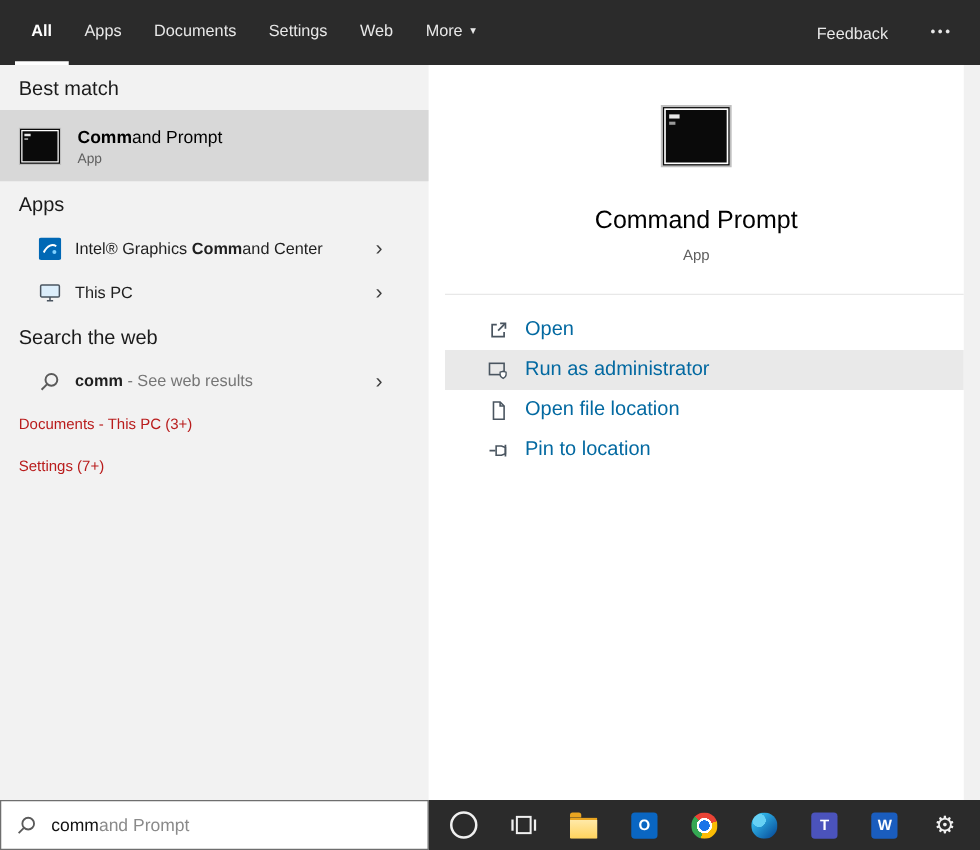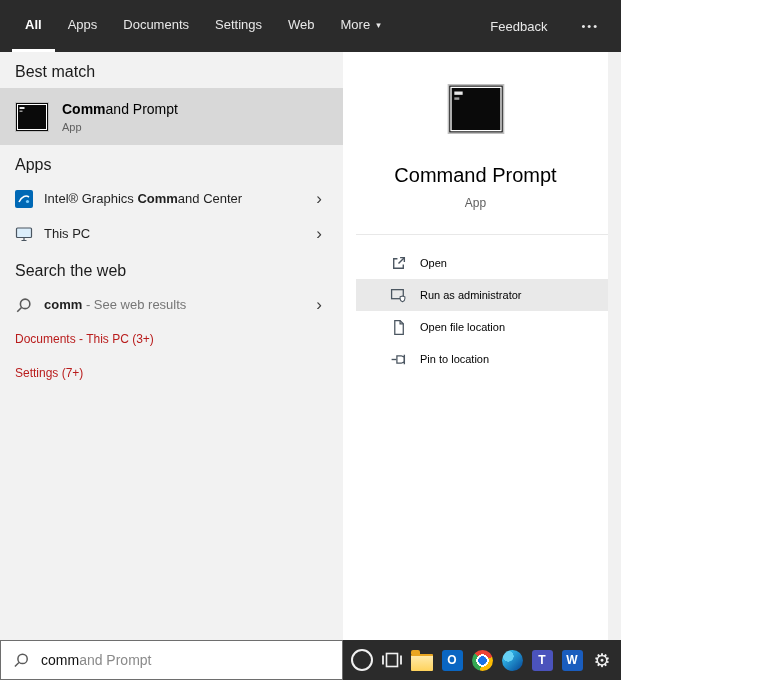--- a/index.html
+++ b/index.html
@@ -1,50 +1,50 @@
 <!DOCTYPE html>
 <html><head>
 <meta charset="utf-8">
 <style>
   html,body{margin:0;padding:0;background:#fff;}
   body{width:784px;height:680px;font-family:"Liberation Sans","DejaVu Sans",sans-serif;overflow:hidden;position:relative;}
-  .screen{position:absolute;inset:0;width:621px;height:680px;background:#fff;}
+  .screen{position:absolute;inset:0;width:784px;height:680px;background:#fff;}
 
   
   .topbar{position:absolute;top:0;left:0;right:0;height:52px;background:#2b2b2b;display:flex;align-items:stretch;color:#e8e8e8;font-size:13px;}
   .tabs{display:flex;margin-left:12px;}
   .tab{display:flex;align-items:center;padding:0 13px;border-bottom:3px solid transparent;box-sizing:border-box;cursor:pointer;white-space:nowrap;}
   .tab.active{color:#fff;font-weight:bold;border-bottom-color:#fff;}
   .tab .caret{font-size:9px;margin-left:6px;}
   .topbar-right{margin-left:auto;display:flex;align-items:center;gap:34px;margin-right:22px;}
   .feedback{cursor:pointer;}
   .more-options{cursor:pointer;font-size:11px;letter-spacing:2px;}
 
   
   .left-panel{position:absolute;top:52px;left:0;width:343px;bottom:40px;background:#f2f2f2;box-sizing:border-box;}
   .section-header{padding:11px 15px 7px 15px;font-size:16px;color:#1b1b1b;}
   .best-match-row{height:57px;background:#d8d8d8;display:flex;align-items:center;padding:0 15px;cursor:pointer;}
   .bm-icon{flex:0 0 auto;margin-right:13px;line-height:0;}
   .bm-title{font-size:14px;color:#000;}
   .bm-sub{font-size:11px;color:#5f5f5f;margin-top:4px;}
   .match{font-weight:bold;}
-  .lp-row{height:35px;display:flex;align-items:center;padding:0 15px;cursor:pointer;font-size:13px;color:#1f1f1f;justify-content:flex-end;}
+  .lp-row{height:35px;display:flex;align-items:center;padding:0 31px;cursor:pointer;font-size:13px;color:#1f1f1f;justify-content:flex-end;}
   .lp-row .row-icon{width:18px;height:18px;margin-right:11px;line-height:0;flex:0 0 auto;}
   .lp-row .chevron{margin-left:auto;color:#3f3f3f;font-size:17px;line-height:1;padding-right:6px;}
   .dim{color:#767676;}
   .group-header{padding:10px 15px;font-size:12px;color:#b91c1c;cursor:pointer;}
 
   
   .right-panel{position:absolute;top:52px;left:343px;right:13px;bottom:40px;background:#fff;}
   .app-hero{text-align:center;padding-top:32px;}
   .big-icon{display:inline-block;line-height:0;}
   .app-title{font-size:20px;color:#000;margin-top:26px;}
   .app-subtitle{font-size:12px;color:#5f5f5f;margin-top:9px;}
   .divider{height:1px;background:#e8e8e8;margin:24px 0 12px 13px;}
-  .action-row{height:32px;display:flex;align-items:center;margin-left:13px;padding-left:34px;font-size:11px;color:#000000;cursor:pointer;}
+  .action-row{height:32px;display:flex;align-items:center;margin-left:13px;padding-left:34px;font-size:16px;color:#0369a1;cursor:pointer;}
   .action-row.highlighted{background:#e9e9e9;}
   .action-icon{width:17px;height:17px;margin-right:13px;line-height:0;flex:0 0 auto;}
 
   
   .scrollbar{position:absolute;top:52px;right:0;width:13px;bottom:40px;background:#f1f1f1;}
 
   
   .search-box{position:absolute;left:0;bottom:0;width:343px;height:40px;background:#fff;border:1px solid #6e6e6e;box-sizing:border-box;display:flex;align-items:center;padding:0 12px;cursor:text;}
   .search-glyph{width:17px;height:17px;margin-right:11px;line-height:0;}
   .search-text{font-size:14px;}

